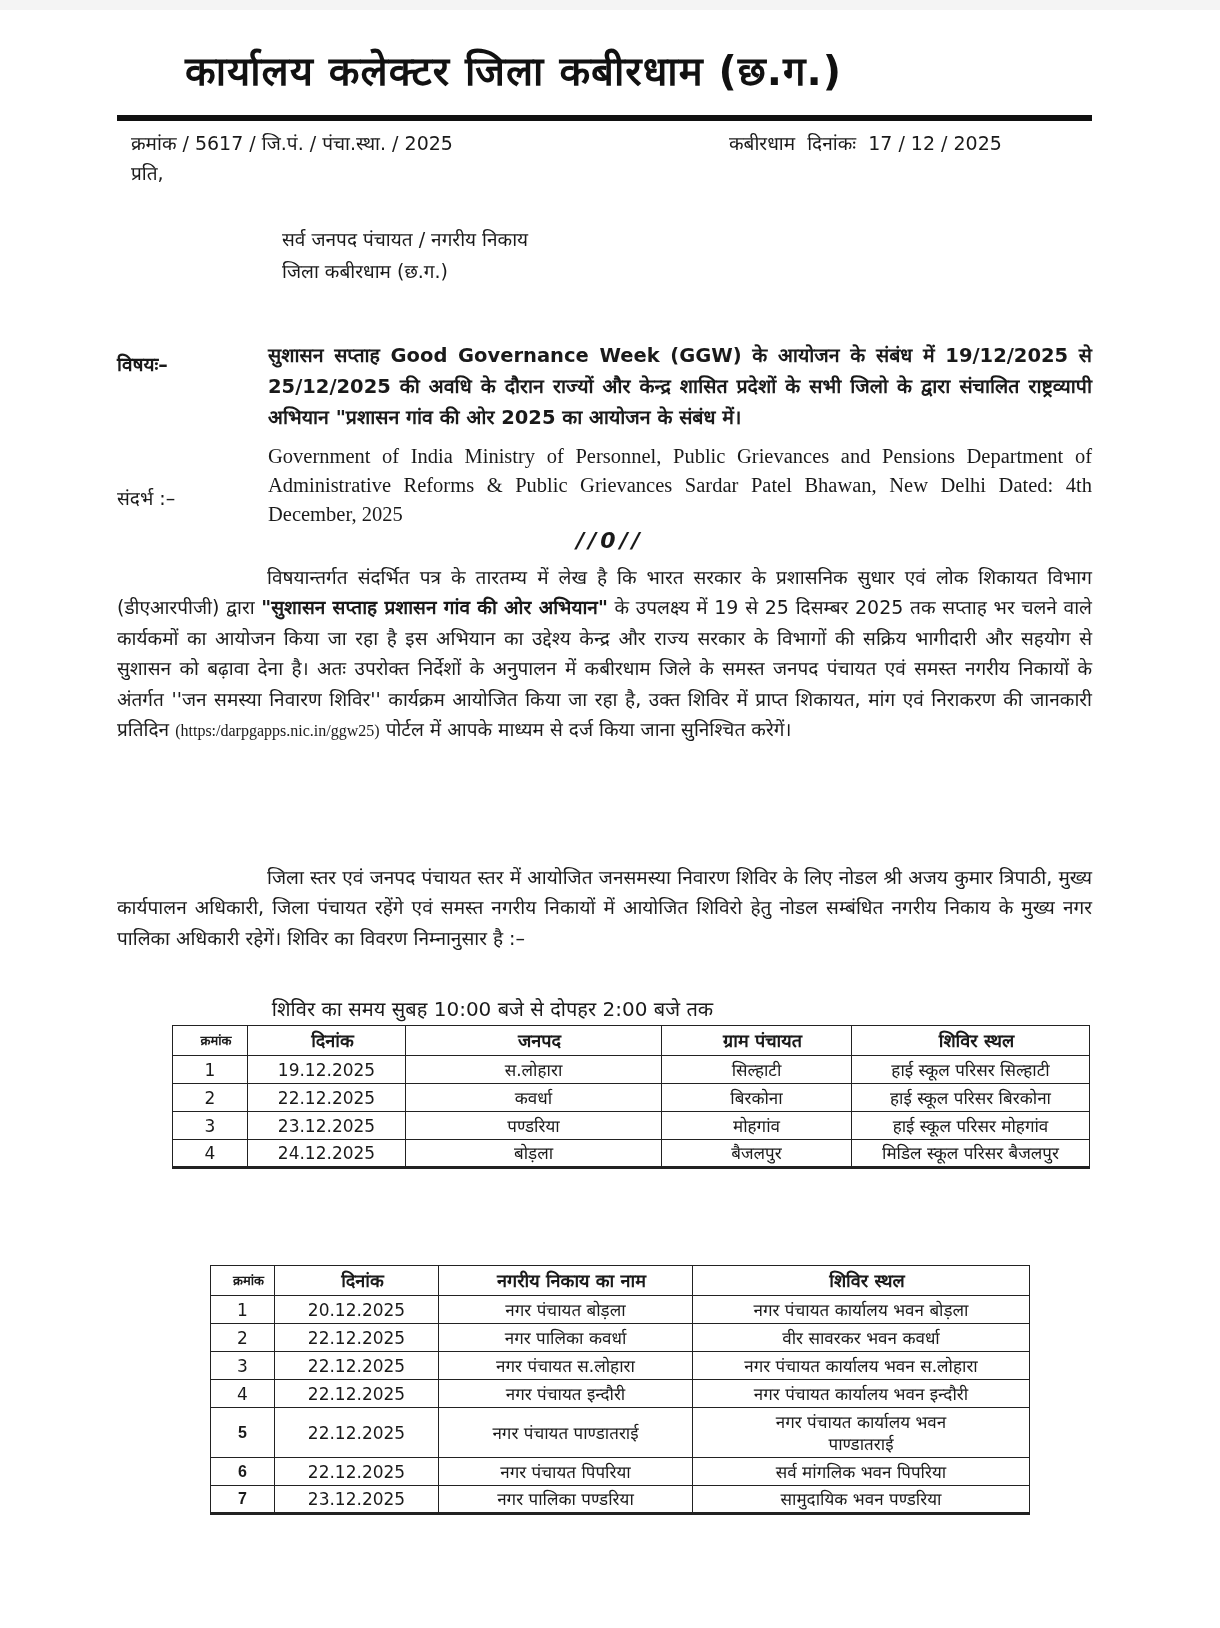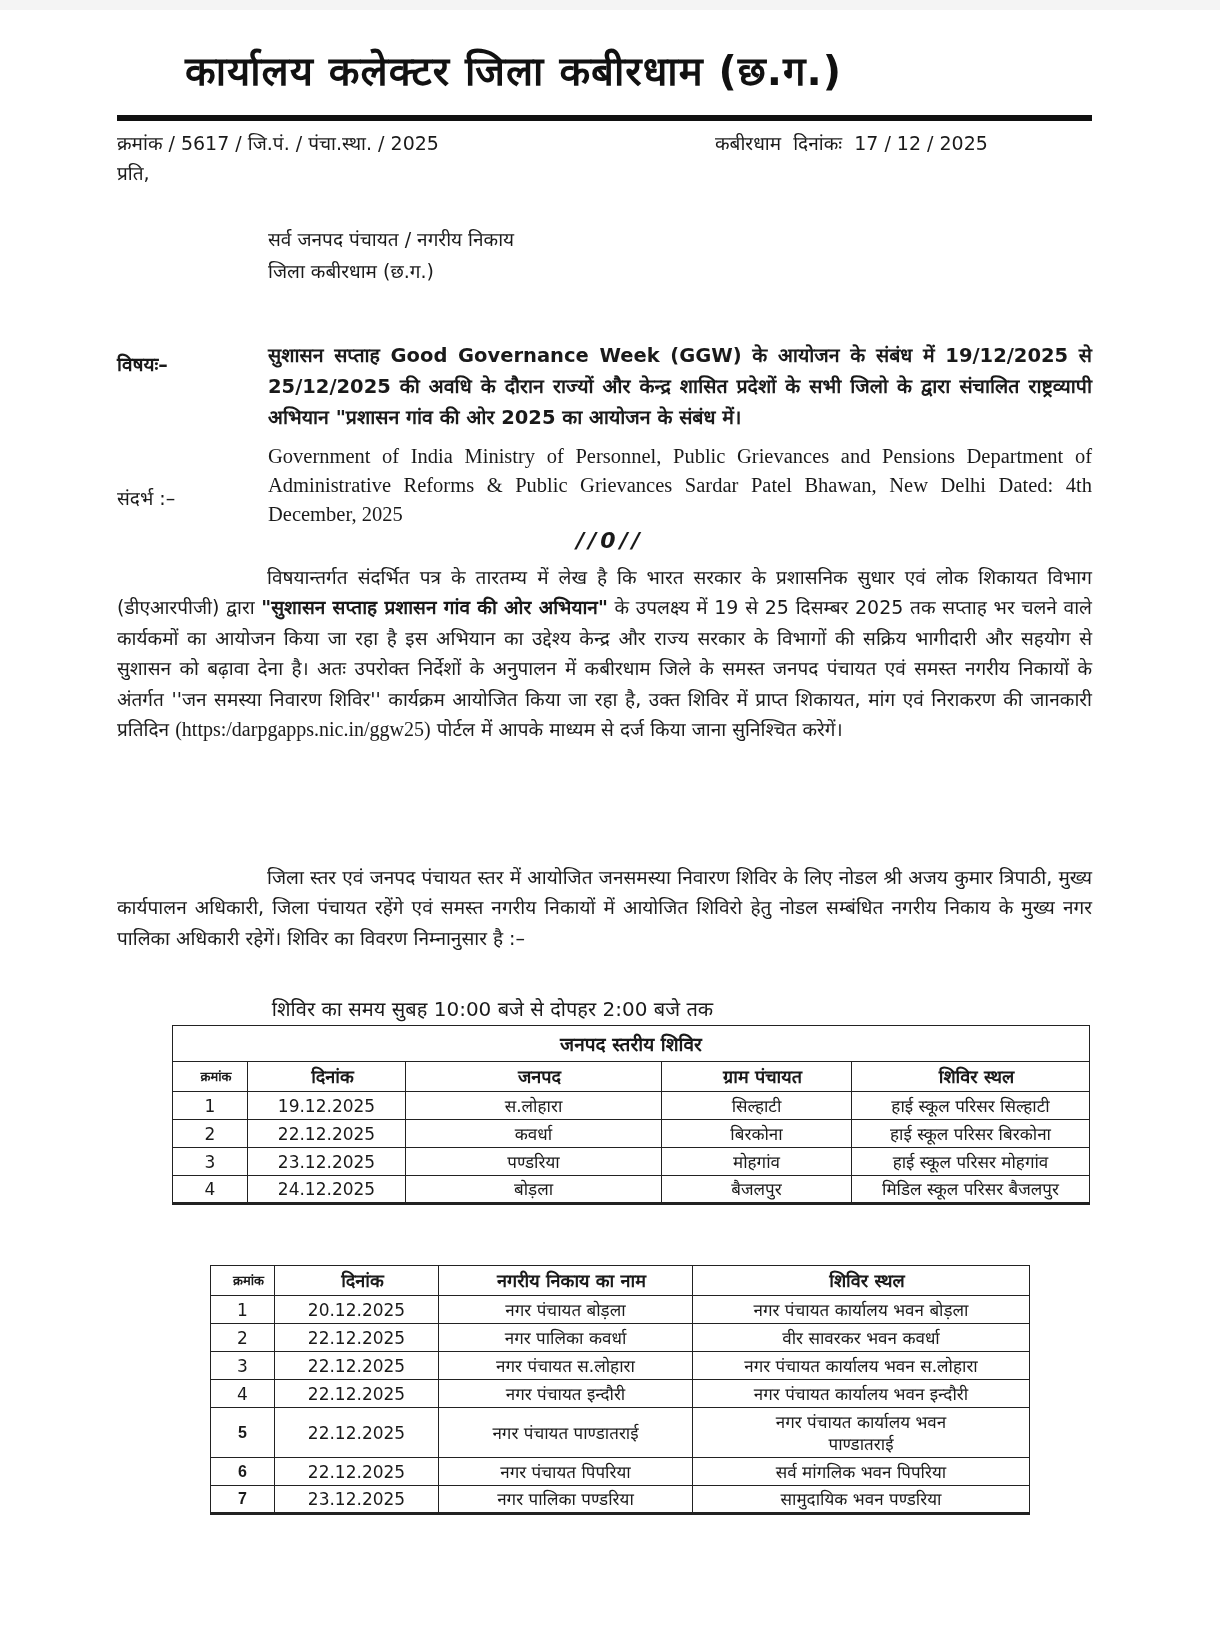--- a/index.html
+++ b/index.html
@@ -12,21 +12,21 @@
     }
     .top-band { position: absolute; left: 0; top: 0; width: 1220px; height: 10px; background: #f4f4f4; }
 
     .title {
       position: absolute; left: 0; width: 1027px; top: 42px;
       text-align: center; font-size: 40px; font-weight: bold; letter-spacing: 1px;
       color: #111;
     }
     .rule { position: absolute; left: 117px; width: 975px; top: 115px; height: 6px; background: #111; }
 
-    .line { position: absolute; font-size: 19px; line-height: 26px; white-space: nowrap; }
+    .line { position: absolute; font-size: 19px; line-height: 26px; white-space: nowrap; margin-left: 14px; }
     .ref-no { left: 117px; top: 130px; }
     .date-place { left: 715px; top: 130px; }
     .prati { left: 117px; top: 160px; }
     .addr1 { left: 268px; top: 226px; }
     .addr2 { left: 268px; top: 258px; }
 
     .label { position: absolute; left: 117px; font-size: 19px; line-height: 26px; font-weight: bold; margin-top: 43px; }
     .label.plain { font-weight: normal; }
     .subject-label { top: 308px; }
     .ref-label { top: 442px; }
@@ -34,21 +34,21 @@
     .block { position: absolute; left: 268px; width: 824px; text-align: justify; text-align-last: left; }
     .subject-text { top: 306px; font-size: 19.5px; line-height: 31px; font-weight: bold; margin-top: 34px; }
     .ref-text { top: 442px; font-family: "Liberation Serif", "DejaVu Serif", serif; font-size: 20.5px; line-height: 29px; }
 
     .sep { position: absolute; left: 0; width: 1220px; top: 528px; text-align: center; font-size: 22px; font-weight: bold; letter-spacing: 4px; font-style: italic; }
 
     .para { position: absolute; left: 117px; width: 975px; font-size: 19px; line-height: 30.4px; text-align: justify; text-indent: 150px; }
     .para1 { top: 562px; }
     .para2 { top: 862px; }
     .para b { font-weight: bold; }
-    .url { font-family: "Liberation Serif", "DejaVu Serif", serif; font-size: 20px; }
+    .url { font-family: "Liberation Serif", "DejaVu Serif", serif; font-size: 16px; }
 
     .timing { position: absolute; left: 0; width: 985px; top: 996px; text-align: center; font-size: 20px; line-height: 26px; }
 
     table.sched { position: absolute; border-collapse: collapse; font-size: 17px; }
     table.sched td, table.sched th {
       border: 1.5px solid #222; text-align: center; vertical-align: middle;
       padding: 0 4px; line-height: 22px; font-weight: normal;
     }
     table.sched .cap { font-weight: bold; font-size: 19px; height: 36px; }
     table.sched th { font-weight: bold; font-size: 18px; height: 30px; padding-left: 16px; }
@@ -92,23 +92,20 @@
 
 <table class="sched t1">
   <colgroup>
     <col style="width:75px">
       <col style="width:158px">
       <col style="width:256px">
       <col style="width:190px">
       <col>
   </colgroup>
   <tbody>
-      <tr>
-        <td class="cap" colspan="5">जनपद स्तरीय शिविर</td>
-      </tr>
   <tr>
     <th class="sn">क्रमांक</th>
     <th>दिनांक</th>
     <th>जनपद</th>
     <th>ग्राम पंचायत</th>
     <th>शिविर स्थल</th>
   </tr>
   <tr class="r">
     <td>1</td>
     <td>19.12.2025</td>

